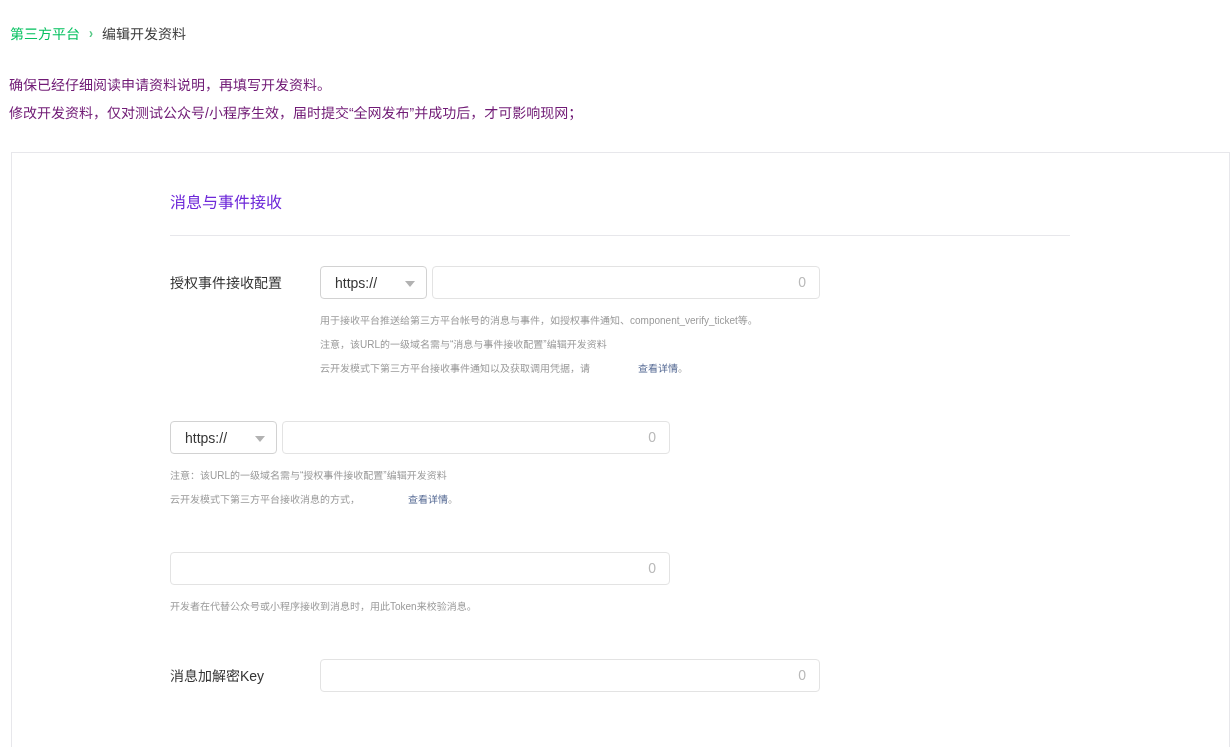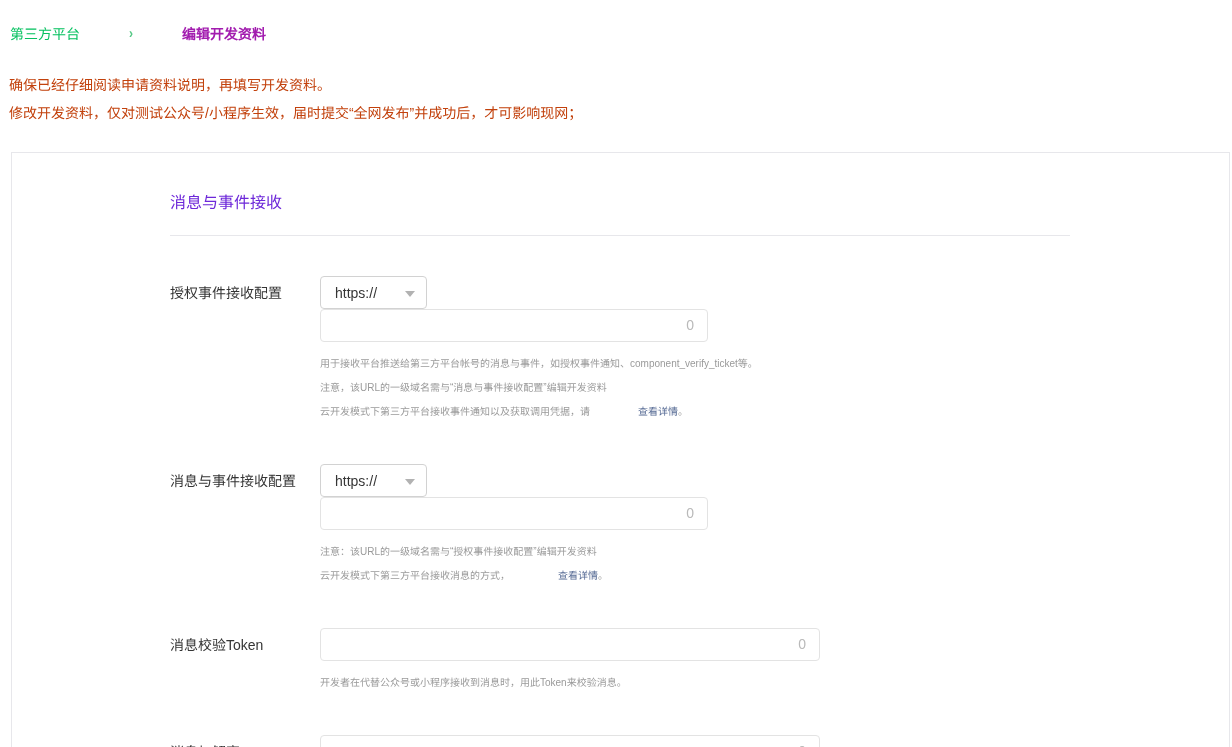--- a/index.html
+++ b/index.html
@@ -1,41 +1,41 @@
 <!DOCTYPE html>
 <html lang="zh-CN"><head>
 <meta charset="utf-8">
 <style>
   * { margin:0; padding:0; box-sizing:border-box; }
   html,body { width:1232px; height:747px; overflow:hidden; background:#fff;
     font-family:"Liberation Sans","DejaVu Sans",sans-serif; }
   body { color:#4c4c4c; }
 
   
-  .breadcrumb { padding:23px 0 0 10px; font-size:14px; display:flex; align-items:center;gap:40px; }
+  .breadcrumb { padding:23px 0 0 10px; font-size:14px; display:flex; align-items:center; }
   .crumb-link { color:#07c160; cursor:pointer; }
   .crumb-sep { color:#55c885; margin:0 9px; font-size:12px; font-weight:bold; transform:scaleY(1.15); }
-  .crumb-current { color:#a21caf;font-weight:bold; }
+  .crumb-current { color:#404040; }
 
   
-  .intro { margin:28px 0 4px 9px; font-size:14px; line-height:28px; color:#c2410c; }
+  .intro { margin:28px 0 4px 9px; font-size:14px; line-height:28px; color:#701a75; }
 
   
   .card { margin:25px 2px 0 11px; height:780px; border:1px solid #e7e7eb; background:#fff; }
   .card-inner { padding:36px 20px 0 158px; }
   .section-title { font-size:16px; color:#6d28d9; }
   .divider { width:900px; height:1px; background:#e7e7eb; margin-top:22px; }
 
   
   .rows { }
-  .row { display:flex; margin-top:40px; }
+  .row { display:flex; margin-top:30px; }
   .row + .row { margin-top:40px; }
   .row-label { width:150px; flex:none; font-size:14px; color:#353535; line-height:22px; padding:6px 16px 0 0; }
   .row-content { width:890px; }
-  .control-line { display:flex;flex-direction:column; }
+  .control-line { display:flex; }
   .protocol-select { width:107px; height:33px; flex:none; margin-right:5px;
     border:1px solid #d2d2d2; border-radius:4px; background:#fff;
     display:flex; align-items:center; justify-content:space-between;
     padding:0 11px 0 14px; font-size:14px; color:#353535; cursor:pointer; }
   .caret { width:0; height:0; border-left:5px solid transparent; border-right:5px solid transparent;
     border-top:6px solid #b2b2b2; margin-top:2px; }
   .input-wrap { position:relative; height:33px; border:1px solid #e3e3e3; border-radius:4px; background:#fff; flex:none; }
   .input-wrap.with-protocol { width:388px; }
   .input-wrap.full { width:500px; }
   .input-wrap input { width:100%; height:100%; border:none; outline:none; background:transparent;
@@ -80,41 +80,39 @@
       </div>
       <div class="help">
               <div class="help-line"><span>用于接收平台推送给第三方平台帐号的消息与事件，如授权事件通知、component_verify_ticket等。</span></div>
               <div class="help-line"><span>注意，该URL的一级域名需与“消息与事件接收配置”编辑开发资料</span></div>
               <div class="help-line"><span>云开发模式下第三方平台接收事件通知以及获取调用凭据，请</span><span class="help-link">查看详情</span><span>。</span></div>
             </div>
     </div>
   </div>
 
   <div class="row">
-    <div class="row-label">消息与事件接收配置</div>
     <div class="row-content">
       <div class="control-line">
         <div class="protocol-select">
           <span class="protocol-label">https://</span>
           <span class="caret"></span>
         </div>
         <div class="input-wrap with-protocol">
           <input type="text" style="">
           <span class="counter">0</span>
         </div>
       </div>
       <div class="help">
               <div class="help-line"><span>注意：该URL的一级域名需与“授权事件接收配置”编辑开发资料</span></div>
               <div class="help-line"><span>云开发模式下第三方平台接收消息的方式，</span><span class="help-link">查看详情</span><span>。</span></div>
             </div>
     </div>
   </div>
 
   <div class="row">
-    <div class="row-label">消息校验Token</div>
     <div class="row-content">
       <div class="control-line">
 
         <div class="input-wrap full">
           <input type="text" style="">
           <span class="counter">0</span>
         </div>
       </div>
       <div class="help">
               <div class="help-line"><span>开发者在代替公众号或小程序接收到消息时，用此Token来校验消息。</span></div>

